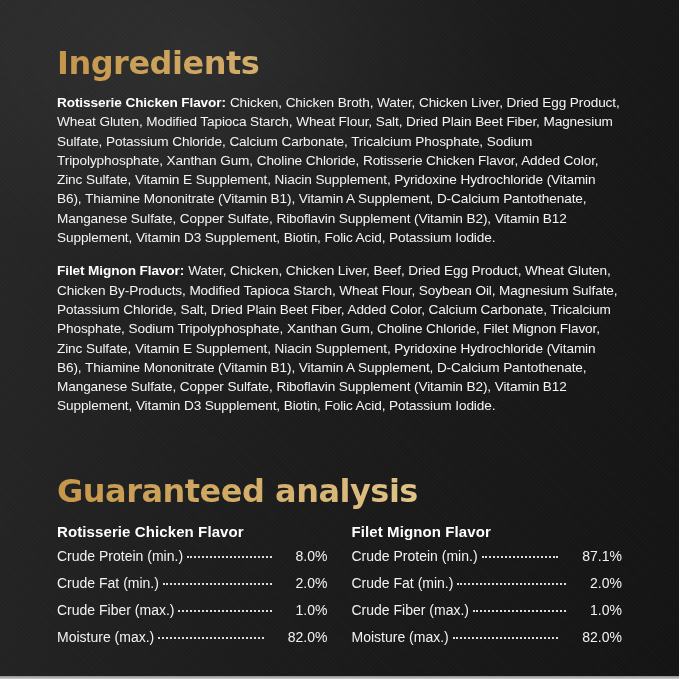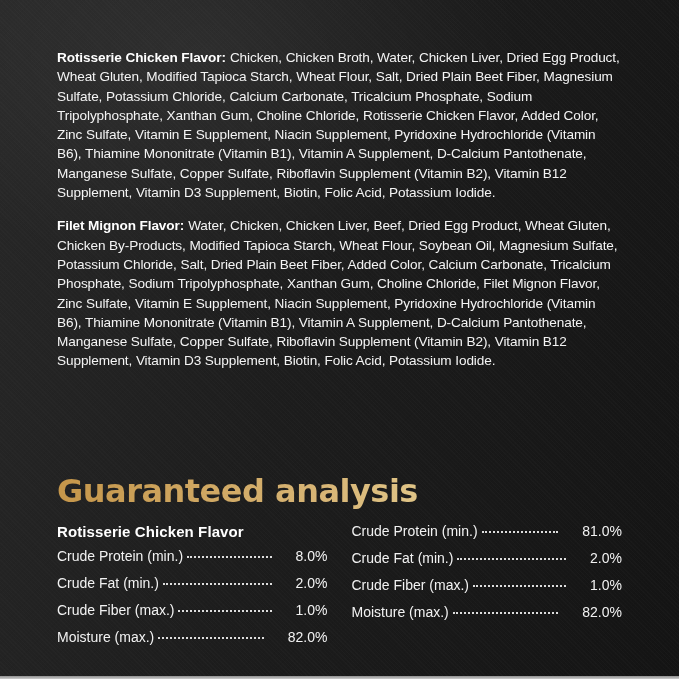--- a/index.html
+++ b/index.html
@@ -101,20 +101,21 @@
     height: 3px;
     background: linear-gradient(#8f8f8f, #cdcdcd);
   }
 </style>
 </head>
 <body>
 
 <div class="page">
 
   <section>
+    <h1 class="gold-heading ingredients-title">Ingredients</h1>
 
     <p class="para">
       <span class="flavor-label">Rotisserie Chicken Flavor:</span><span>Chicken, Chicken Broth, Water, Chicken Liver, Dried Egg Product, Wheat Gluten, Modified Tapioca Starch, Wheat Flour, Salt, Dried Plain Beet Fiber, Magnesium Sulfate, Potassium Chloride, Calcium Carbonate, Tricalcium Phosphate, Sodium Tripolyphosphate, Xanthan Gum, Choline Chloride, Rotisserie Chicken Flavor, Added Color, Zinc Sulfate, Vitamin E Supplement, Niacin Supplement, Pyridoxine Hydrochloride (Vitamin B6), Thiamine Mononitrate (Vitamin B1), Vitamin A Supplement,  D-Calcium Pantothenate, Manganese Sulfate, Copper Sulfate, Riboflavin Supplement (Vitamin B2), Vitamin B12 Supplement, Vitamin D3 Supplement, Biotin, Folic Acid, Potassium Iodide.</span>
     </p>
 
     <p class="para">
       <span class="flavor-label">Filet Mignon Flavor:</span><span>Water, Chicken, Chicken Liver, Beef, Dried Egg Product, Wheat Gluten, Chicken By-Products, Modified Tapioca Starch, Wheat Flour, Soybean Oil, Magnesium Sulfate, Potassium Chloride, Salt, Dried Plain Beet Fiber, Added Color, Calcium Carbonate, Tricalcium Phosphate, Sodium Tripolyphosphate, Xanthan Gum, Choline Chloride, Filet Mignon Flavor, Zinc Sulfate, Vitamin E Supplement, Niacin Supplement, Pyridoxine Hydrochloride (Vitamin B6), Thiamine Mononitrate (Vitamin B1), Vitamin A Supplement,  D-Calcium Pantothenate, Manganese Sulfate, Copper Sulfate, Riboflavin Supplement (Vitamin B2), Vitamin B12 Supplement, Vitamin D3 Supplement, Biotin, Folic Acid, Potassium Iodide.</span>
     </p>
   </section>
 
@@ -142,25 +143,26 @@
           <span class="row-value">1.0%</span>
         </div>
         <div class="analysis-row">
           <span class="row-label">Moisture (max.)</span>
           <span class="leader"></span>
           <span class="row-value">82.0%</span>
         </div>
       </div>
 
       <div class="analysis-col">
+        <h2 class="col-header">Filet Mignon Flavor</h2>
 
         <div class="analysis-row">
           <span class="row-label">Crude Protein (min.)</span>
           <span class="leader"></span>
-          <span class="row-value">81.0%</span>
+          <span class="row-value">87.1%</span>
         </div>
         <div class="analysis-row">
           <span class="row-label">Crude Fat (min.)</span>
           <span class="leader"></span>
           <span class="row-value">2.0%</span>
         </div>
         <div class="analysis-row">
           <span class="row-label">Crude Fiber (max.)</span>
           <span class="leader"></span>
           <span class="row-value">1.0%</span>

